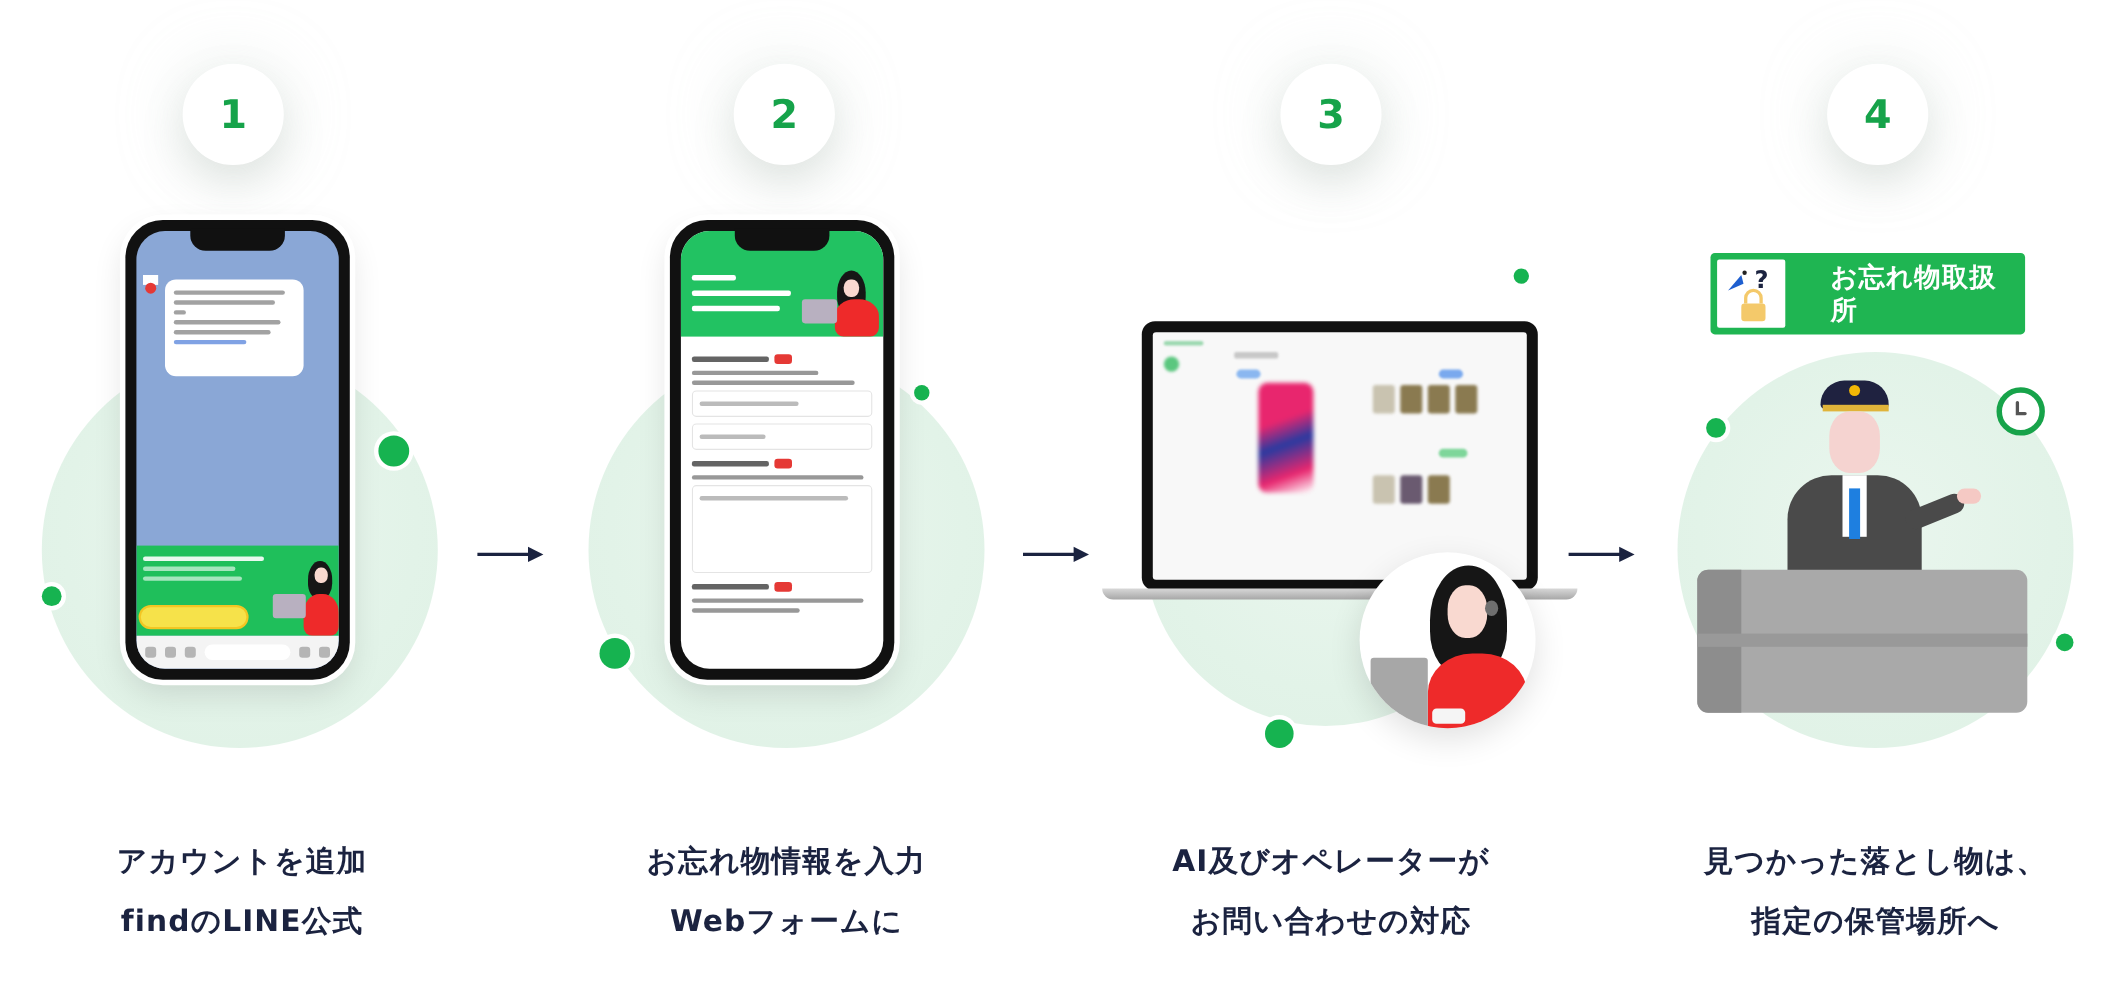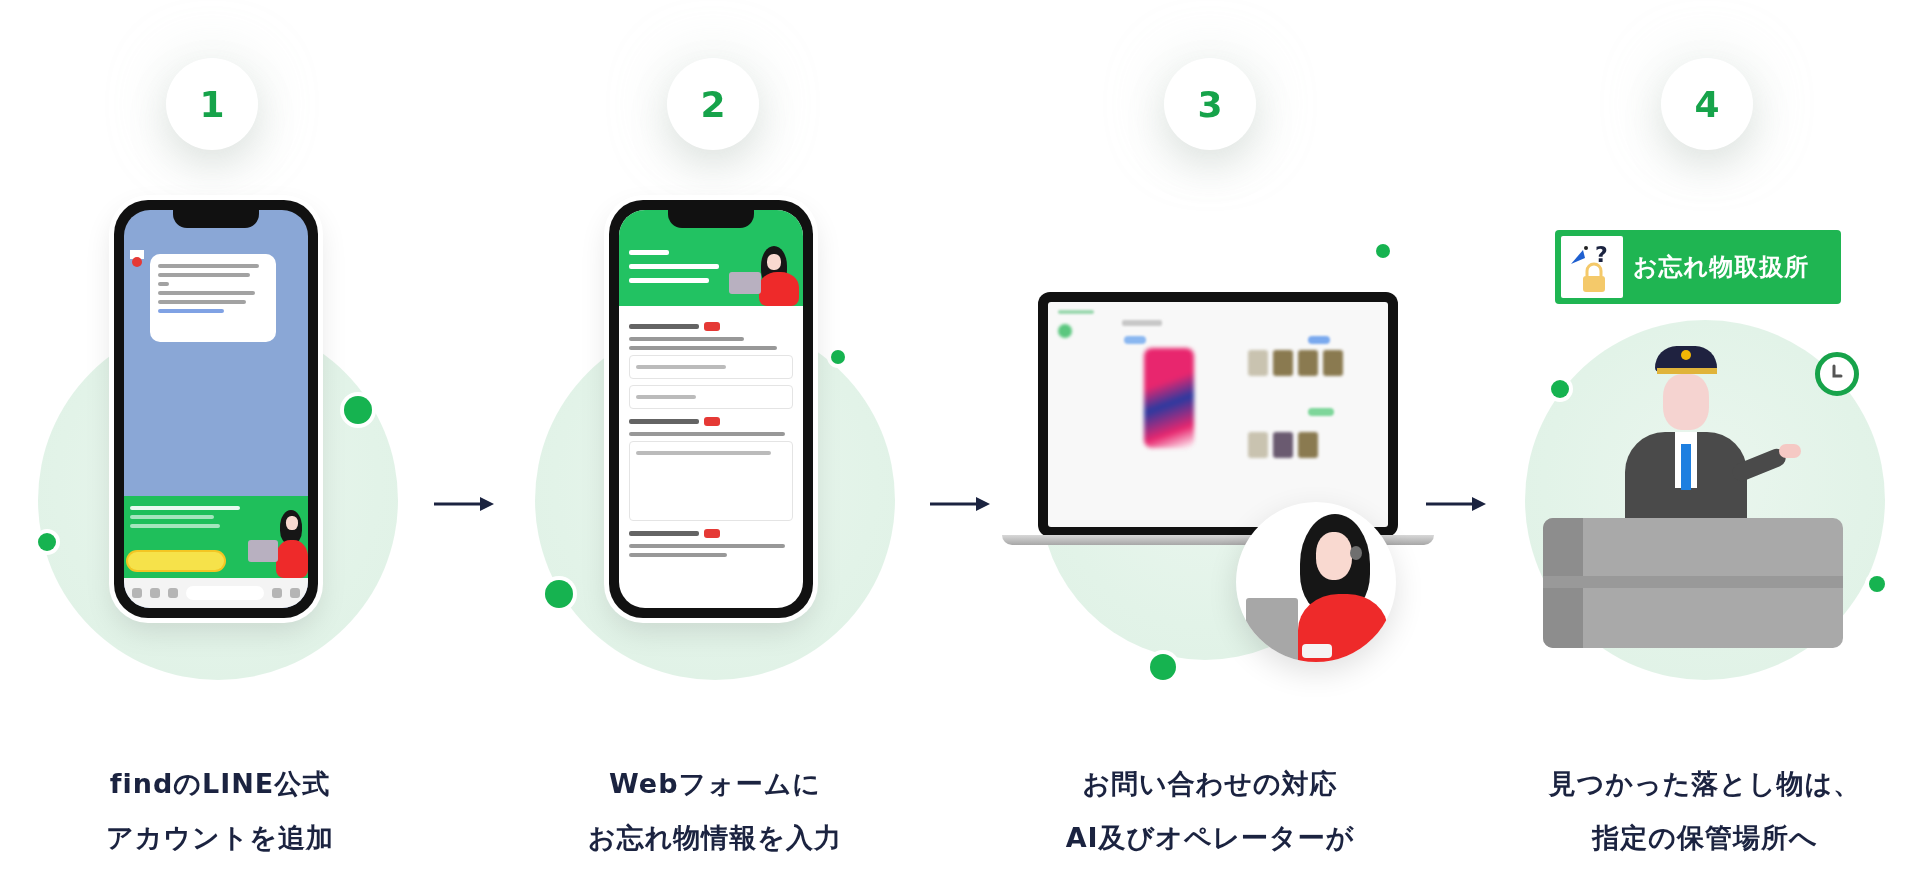--- a/index.html
+++ b/index.html
@@ -94,21 +94,21 @@
     .pill { position: absolute; height: 8px; width: 22px; border-radius: 4px; filter: blur(1px); }
 
     .operator-circle { position: absolute; width: 160px; height: 160px; border-radius: 50%; background: #ffffff;
       box-shadow: 0 10px 30px rgba(0,0,0,0.12); overflow: hidden; }
 
     
     .lost-sign { position: absolute; left: 70px; top: 230px; width: 286px; height: 74px; background: #1fb552;
       border-radius: 4px; display: flex; align-items: center; padding: 6px; gap: 10px; }
     .lost-sign .ico { width: 62px; height: 62px; background: #ffffff; border-radius: 2px; position: relative; }
     .lost-sign .texts { color: #ffffff; font-weight: 700; line-height: 30px; }
-    .lost-sign .jp { font-size: 24px; letter-spacing: 1px; }
+    .lost-sign .jp { font-size: 24px; letter-spacing: 1px; margin-left: 31px; }
     .lost-sign .en { font-size: 24px; }
 
     .desk-top { position: absolute; }
     .clock { position: absolute; width: 44px; height: 44px; border-radius: 50%; border: 5px solid #17a34a; background: #fff; }
   </style>
 </head>
 <body>
 
 <section class="step step-1">
   <div class="num-badge" style="left:166px;">1</div>
@@ -148,22 +148,22 @@
           <span></span>
           <span></span>
           <div class="field"></div>
           <span></span>
           <span></span>
       </div>
     </div>
   </div>
 
   <div class="caption">
+    <div>アカウントを追加</div>
     <div>findのLINE公式</div>
-    <div>アカウントを追加</div>
   </div>
 </section>
 
 <svg class="arrow" style="left:432px;" viewBox="0 0 64 24">
   <line x1="2" y1="12" x2="50" y2="12" stroke="#1b2340" stroke-width="3"></line>
   <polygon points="48,5 62,12 48,19" fill="#1b2340"></polygon>
 </svg>
 
 <section class="step step-2">
   <div class="num-badge" style="left:172px;">2</div>
@@ -208,22 +208,22 @@
             <div class="t"></div>
             <div class="req"></div>
           </div>
         <div class="blur-line" style="width:95%; background:#444;"></div>
         <div class="blur-line" style="width:60%; background:#444;"></div>
       </div>
     </div>
   </div>
 
   <div class="caption">
+    <div>お忘れ物情報を入力</div>
     <div>Webフォームに</div>
-    <div>お忘れ物情報を入力</div>
   </div>
 </section>
 
 <svg class="arrow" style="left:928px;" viewBox="0 0 64 24">
   <line x1="2" y1="12" x2="50" y2="12" stroke="#1b2340" stroke-width="3"></line>
   <polygon points="48,5 62,12 48,19" fill="#1b2340"></polygon>
 </svg>
 
 <section class="step step-3">
   <div class="num-badge" style="left:174px;">3</div>
@@ -260,22 +260,22 @@
   <div class="operator-circle" style="left:246px; top:502px;">
     <div class="woman-hair" style="left:64px; top:12px; width:70px; height:100px;"></div>
     <div class="woman-face" style="left:80px; top:30px; width:36px; height:48px;"></div>
     <div style="position:absolute; left:114px; top:44px; width:12px; height:14px; border-radius:50%; background:#6f6f6f;"></div>
     <div class="woman-body" style="left:62px; top:92px; width:90px; height:80px;"></div>
     <div class="laptop-mini" style="left:10px; top:96px; width:52px; height:66px; background:#a7a7a7;"></div>
     <div style="position:absolute; left:66px; top:142px; width:30px; height:14px; background:#f5f5f5; border-radius:4px;"></div>
   </div>
 
   <div class="caption">
+    <div>AI及びオペレーターが</div>
     <div>お問い合わせの対応</div>
-    <div>AI及びオペレーターが</div>
   </div>
 </section>
 
 <svg class="arrow" style="left:1424px;" viewBox="0 0 64 24">
   <line x1="2" y1="12" x2="50" y2="12" stroke="#1b2340" stroke-width="3"></line>
   <polygon points="48,5 62,12 48,19" fill="#1b2340"></polygon>
 </svg>
 
 <section class="step step-4">
   <div class="num-badge" style="left:176px;">4</div>

